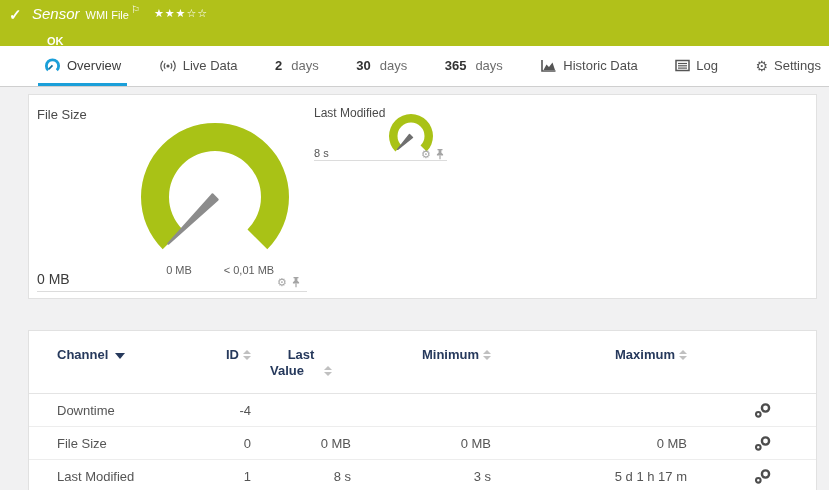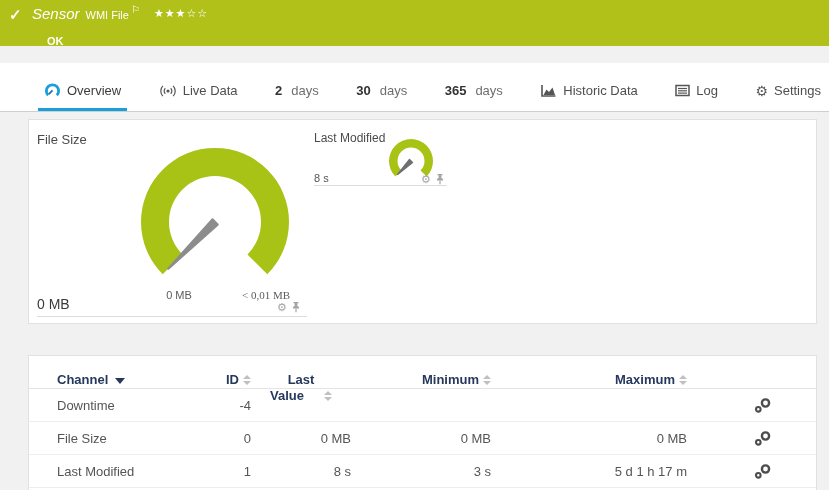--- a/index.html
+++ b/index.html
@@ -15,23 +15,22 @@
   .titlerow { display: flex; align-items: baseline; margin-left: 22px; }
   .sensor-word { font-style: italic; font-size: 15px; font-weight: 400; margin-right: 6px; }
   .sensor-name { font-size: 11px; font-weight: normal; }
   .flag { font-size: 10px; vertical-align: super; position: relative; top: -6px; margin-left: 2px; }
   .stars { font-size: 11px; letter-spacing: 1px; margin-left: 14px; position: relative; top: -2px; }
   .okrow { margin-left: 37px; font-size: 11px; font-weight: bold; margin-top: 13px; }
 
   
   .tabbar {
     display: flex; align-items: flex-end; justify-content: space-between;
-    background: #ffffff; height: 49px; padding: 0 2px 0 38px;
+    background: #ffffff; height: 41px; padding: 0 2px 0 38px;
     border-bottom: 1px solid #cfcfcf;
-    margin-top: 17px;
   }
   .tab {
     display: flex; align-items: center; gap: 6px;
     font-size: 13px; color: #4e4e4e; padding: 0 6px 10px 6px;
     border-bottom: 3px solid transparent; cursor: pointer; white-space: nowrap;
   }
   .tab.active { border-bottom-color: #1b9fd9; color: #3c3c3c; }
   .tab .num { font-weight: bold; color: #333; margin-right: 3px; }
   .tab .muted { color: #6e6e6e; }
   .tab .gearglyph { font-size: 14px; color: #5a5a5a; line-height: 1; }
@@ -44,34 +43,34 @@
 
   .gauge-title { position: absolute; font-size: 13px; color: #4a4a4a; }
   .t-filesize { left: 8px; top: 12px; }
   .t-lastmod { left: 285px; top: 11px; font-size: 12px; }
 
   .gauge-big { position: absolute; left: 106px; top: 22px; }
   .gauge-small { position: absolute; left: 358px; top: 17px; }
 
   .tick { position: absolute; font-size: 11px; color: #5c5c5c; top: 169px; }
   .tick-min { left: 128px; width: 44px; text-align: center; }
-  .tick-max { left: 202px; width: 70px; text-align: center; font-family: Liberation Serif, serif; }
+  .tick-max { left: 185px; width: 70px; text-align: center; }
 
   .g-value-big { position: absolute; left: 8px; top: 176px; font-size: 14px; color: #3b3b3b; }
   .g-underline-big { position: absolute; left: 8px; top: 196px; width: 270px; border-bottom: 1px solid #dcdcdc; }
   .g-icons-big { position: absolute; left: 248px; top: 181px; }
   .g-value-small { position: absolute; left: 285px; top: 52px; font-size: 11px; color: #555; }
   .g-underline-small { position: absolute; left: 285px; top: 65px; width: 133px; border-bottom: 1px solid #dcdcdc; }
   .g-icons-small { position: absolute; left: 392px; top: 53px; }
 
   .mini-icons { display: flex; gap: 4px; align-items: center; }
   .mini-icons .gearglyph { font-size: 11px; color: #a5a5a5; line-height: 1; }
 
   
-  .thead { display: flex; align-items: flex-start; padding-top: 16px; height: 33px;
+  .thead { display: flex; align-items: flex-start; padding-top: 16px; height: 63px;
            border-bottom: 1px solid #e4e4e4; color: #26395c; font-size: 13px; font-weight: bold; }
   .trow { display: flex; align-items: center; height: 33px; font-size: 13px; color: #555;
           border-bottom: 1px solid #ededed; }
   .c-channel { width: 168px; padding-left: 28px; text-align: left; }
   .c-id { width: 54px; text-align: left; display: inline-flex; justify-content: flex-end; }
   .c-lv { width: 100px; text-align: center; }
   .c-min { width: 140px; text-align: right; }
   .c-max { width: 196px; text-align: right; }
   .c-act { flex: 1; display: flex; justify-content: flex-end; padding-right: 44px; }
   .trow .c-lv { text-align: right; }

